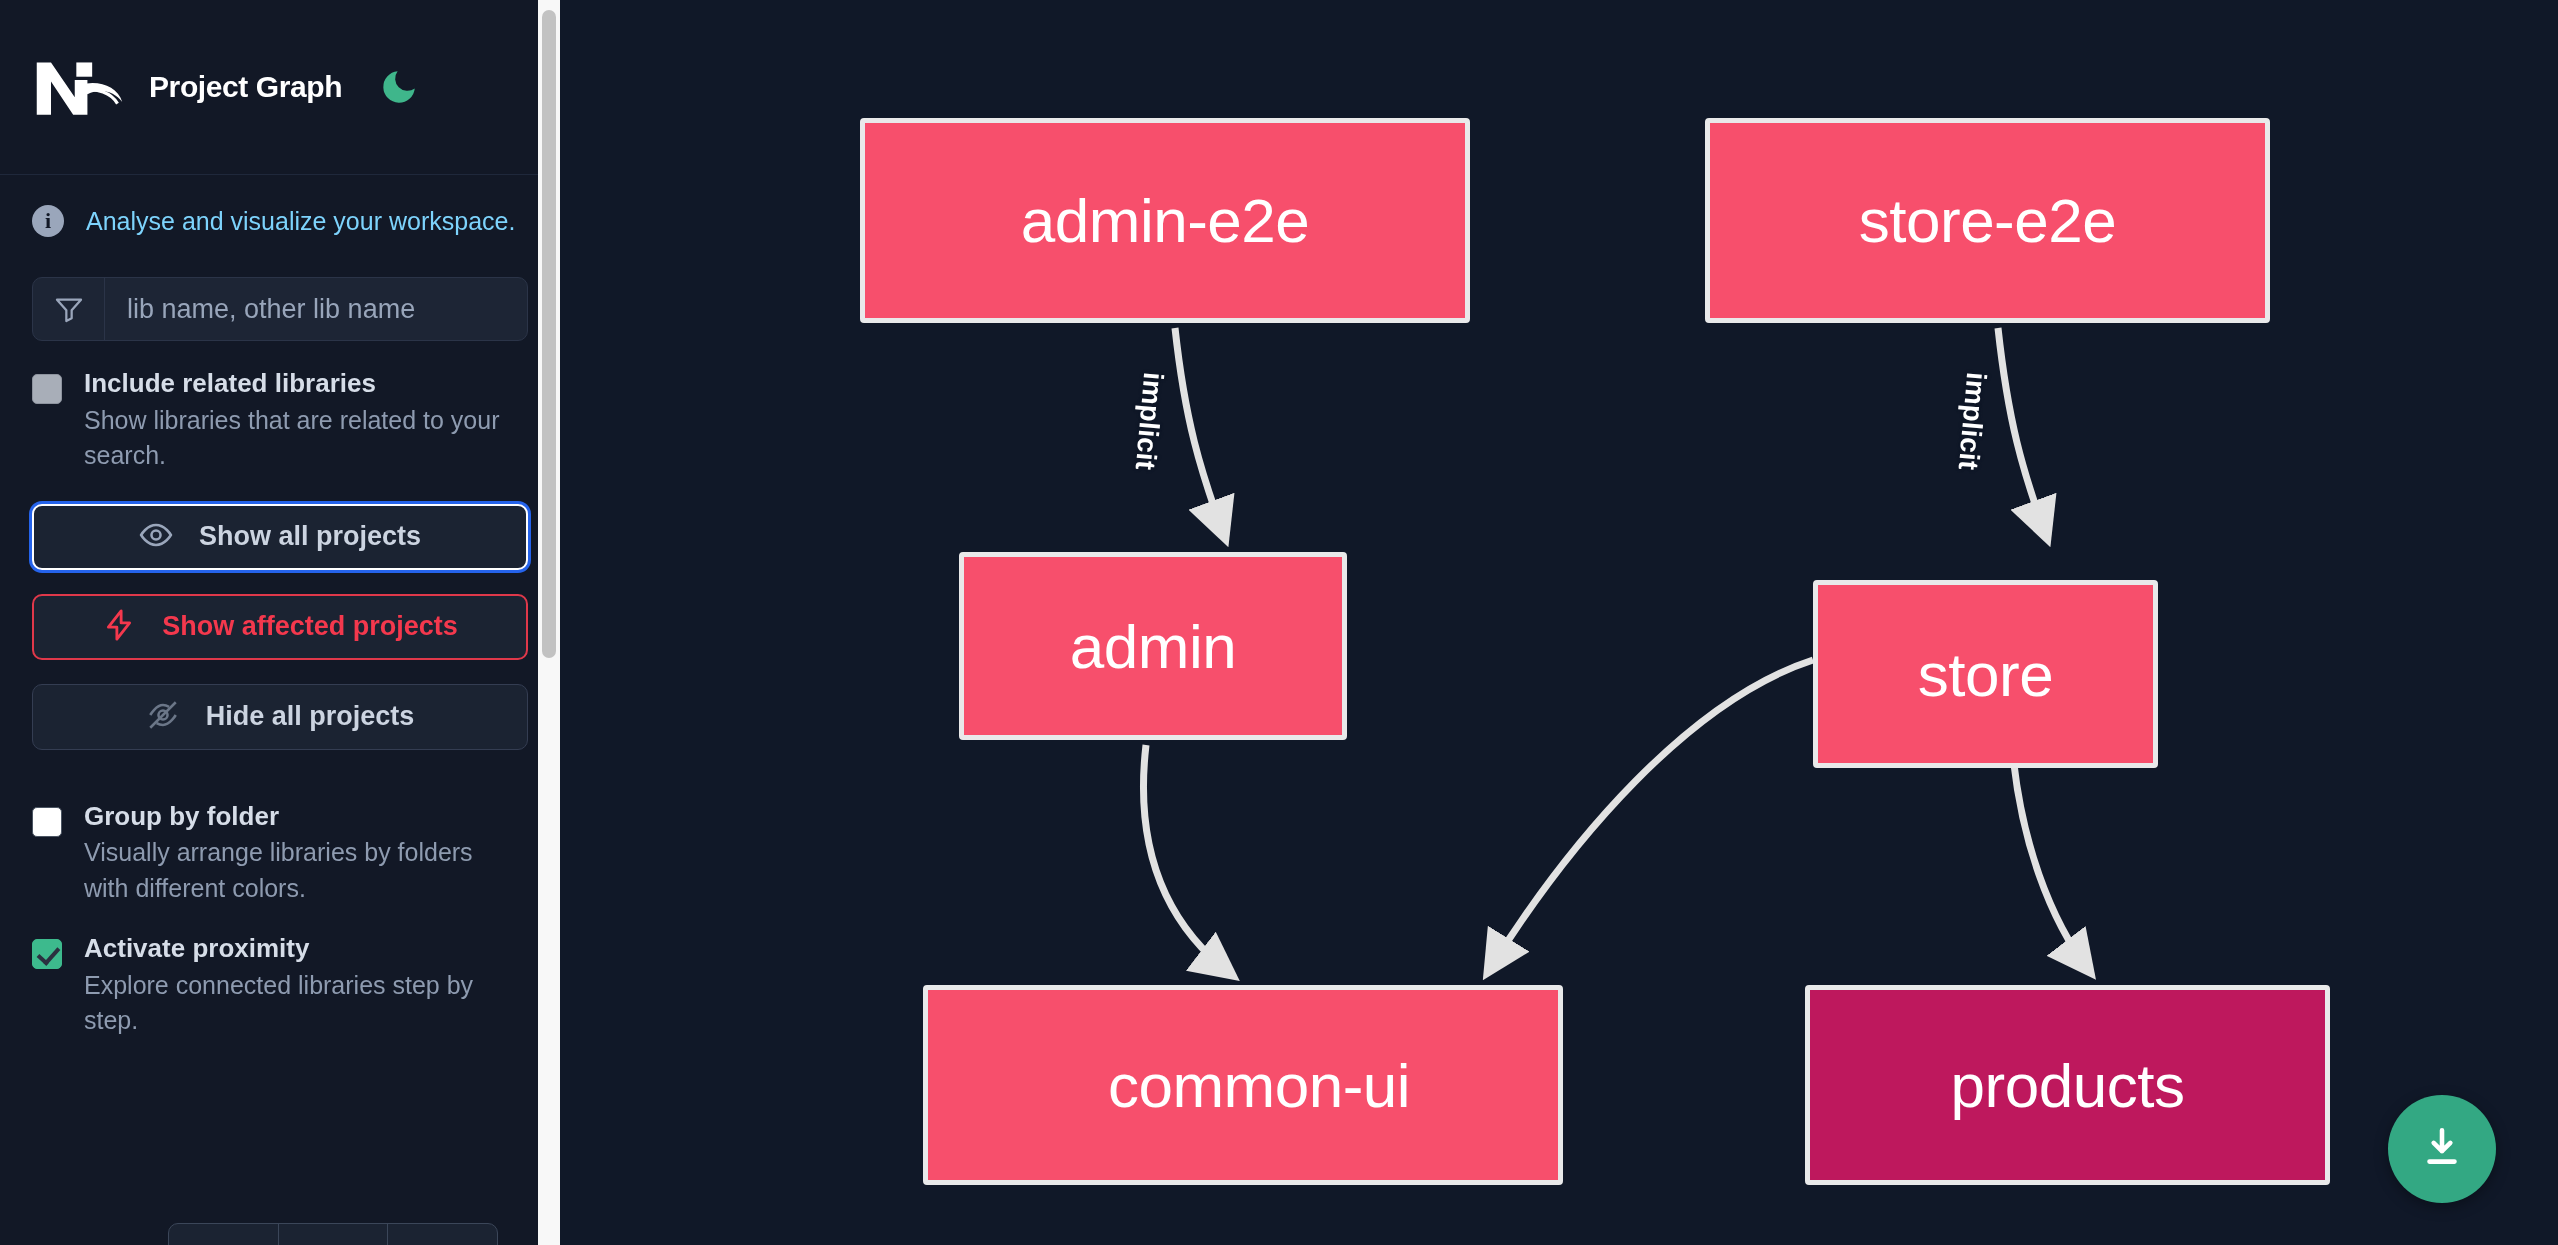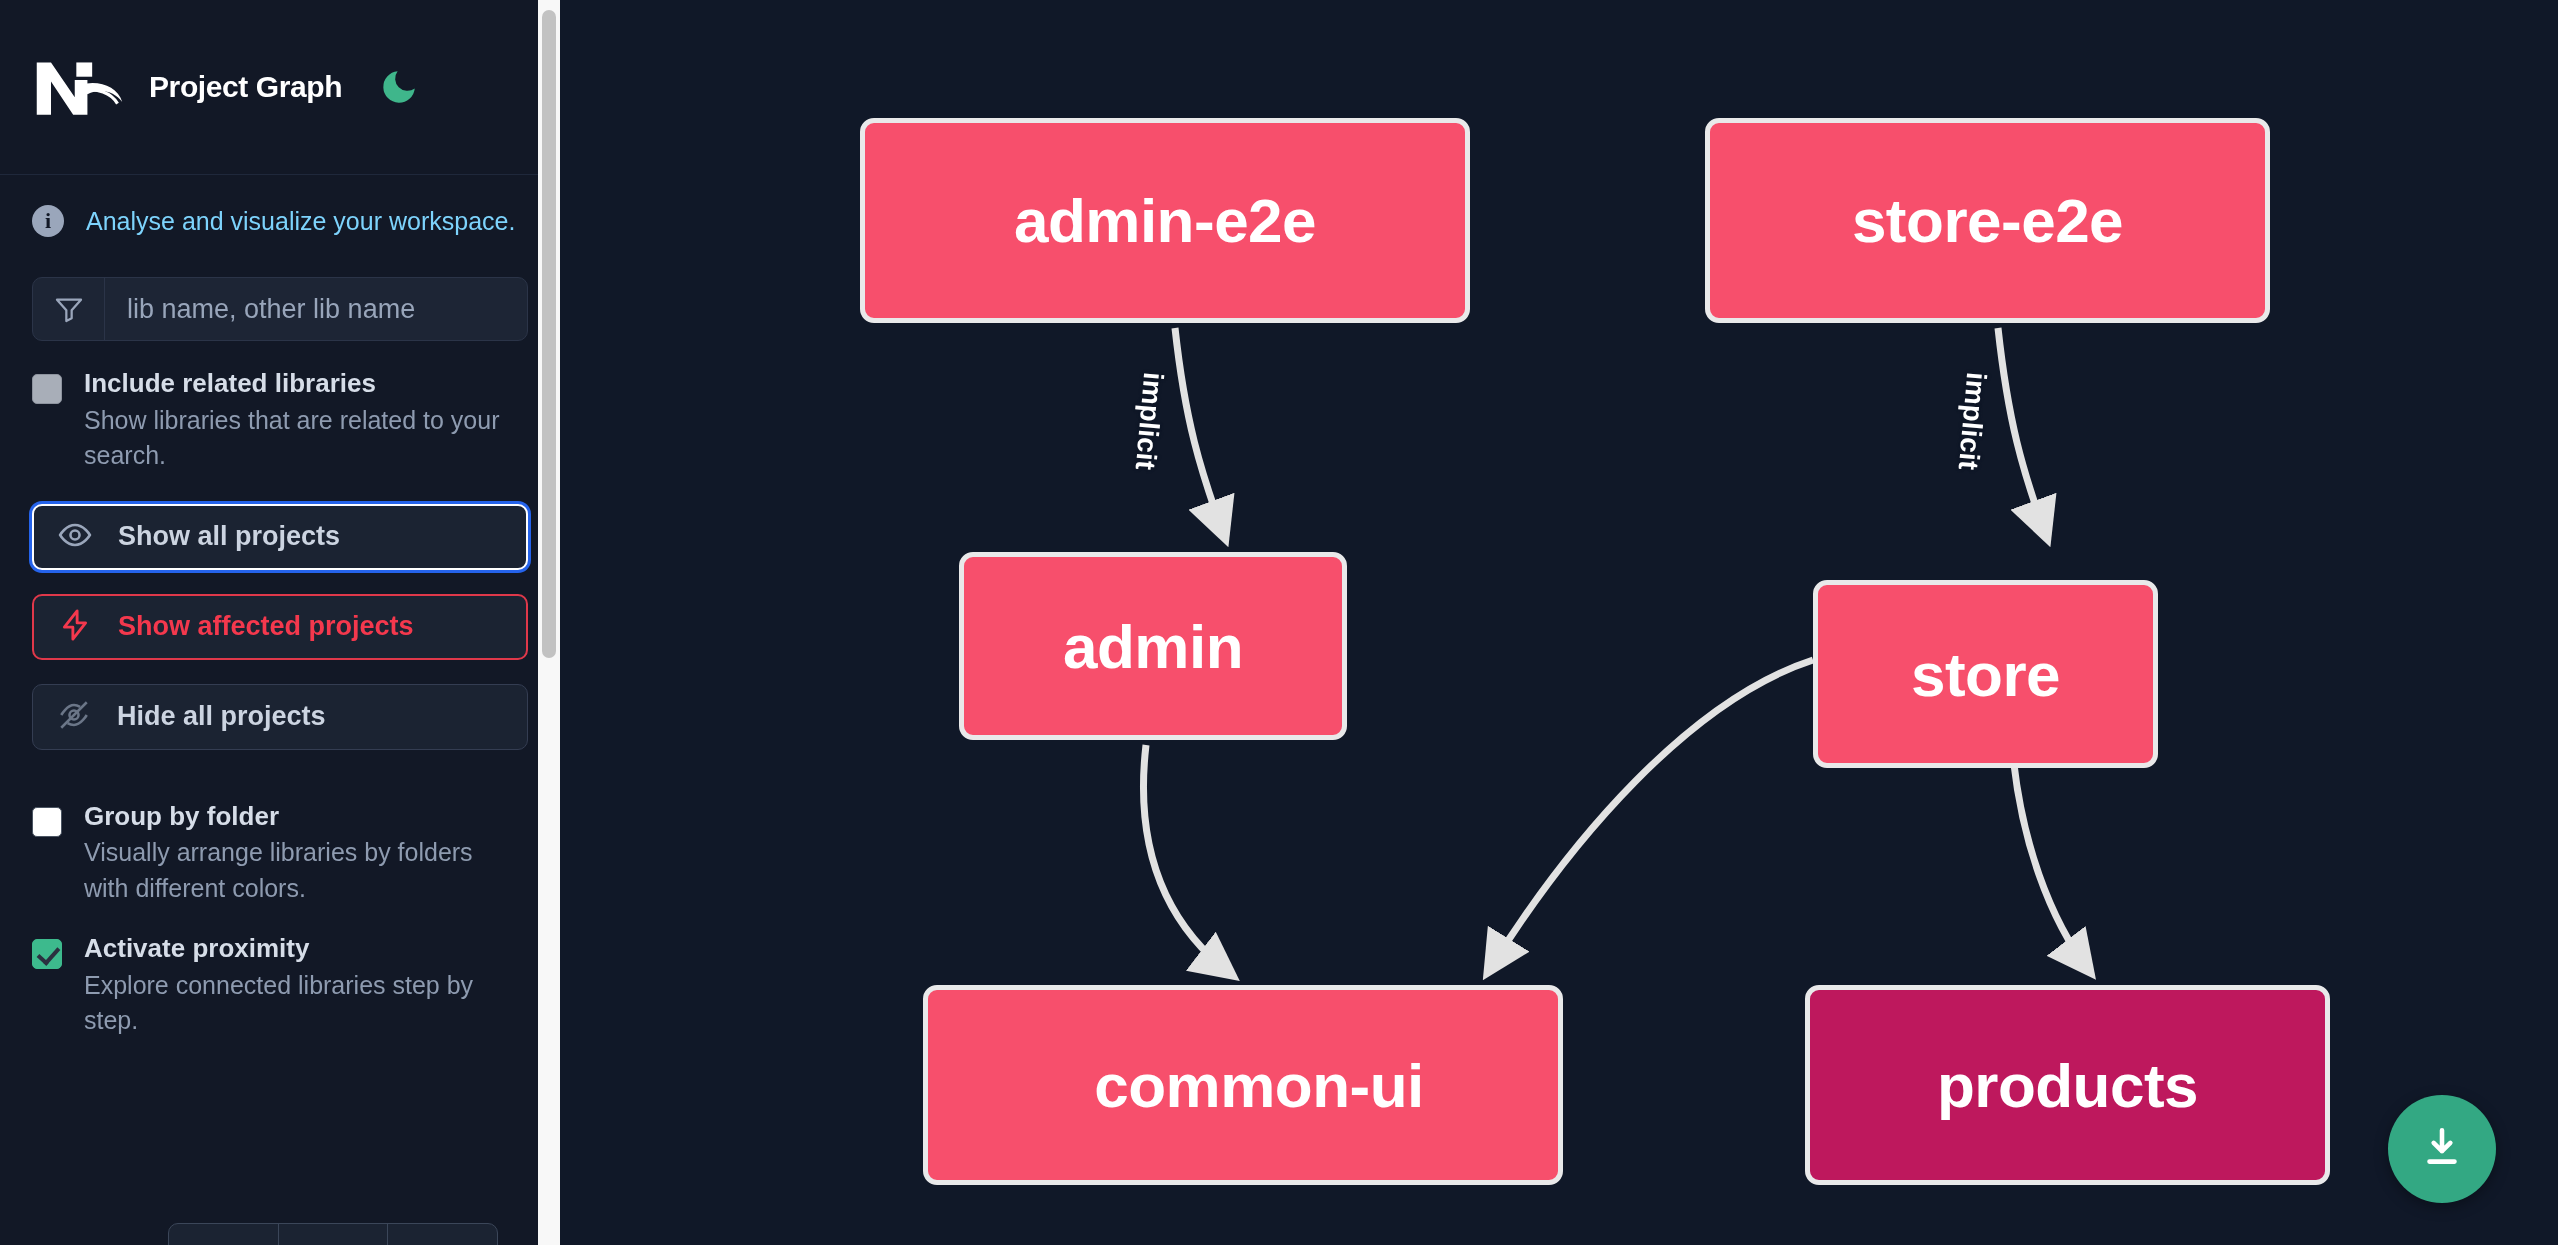--- a/index.html
+++ b/index.html
@@ -119,20 +119,21 @@
   .action-btn {
     display: flex; align-items: center;
     height: 66px;
     border-radius: 10px;
     background: #1b2troph;
     background: #1b2332;
     margin-bottom: 24px;
     padding: 0 24px;
     cursor: pointer;
     border: 1px solid #2c3548;
+    justify-content: center;
   }
   .action-btn .lbl { margin-left: 26px; font-size: 27px; font-weight: 700; }
   #btn-show-all {
     border: 2px solid #ffffff;
     box-shadow: 0 0 0 3px #2563eb;
   }
   #btn-show-all .lbl { color: #ccd4e1; }
   #btn-show-affected { border: 2px solid #e0384a; }
   #btn-show-affected .lbl { color: #f4384d; }
   #btn-hide-all { border: 1px solid #343d52; }
@@ -170,25 +171,25 @@
     position: relative;
     flex: 1; height: 1245px;
     background: #101828;
     overflow: hidden;
   }
   #graph-svg { position: absolute; inset: 0; width: 100%; height: 100%; }
 
   .node {
     position: absolute;
     display: flex; align-items: center; justify-content: center;
-    border-radius: 14px;
+    border-radius: 4px;
     border: 5px solid #e9e9ea;
     color: #ffffff;
     font-size: 62px;
-    font-weight: 700;
+    font-weight: 400;
     letter-spacing: -0.5px;
     cursor: pointer;
     white-space: nowrap;
   }
   .node.pink { background: #f74f6c; }
   .node.grey { background: #be185d; }
 
   .edge-label {
     position: absolute;
     color: #ffffff;

